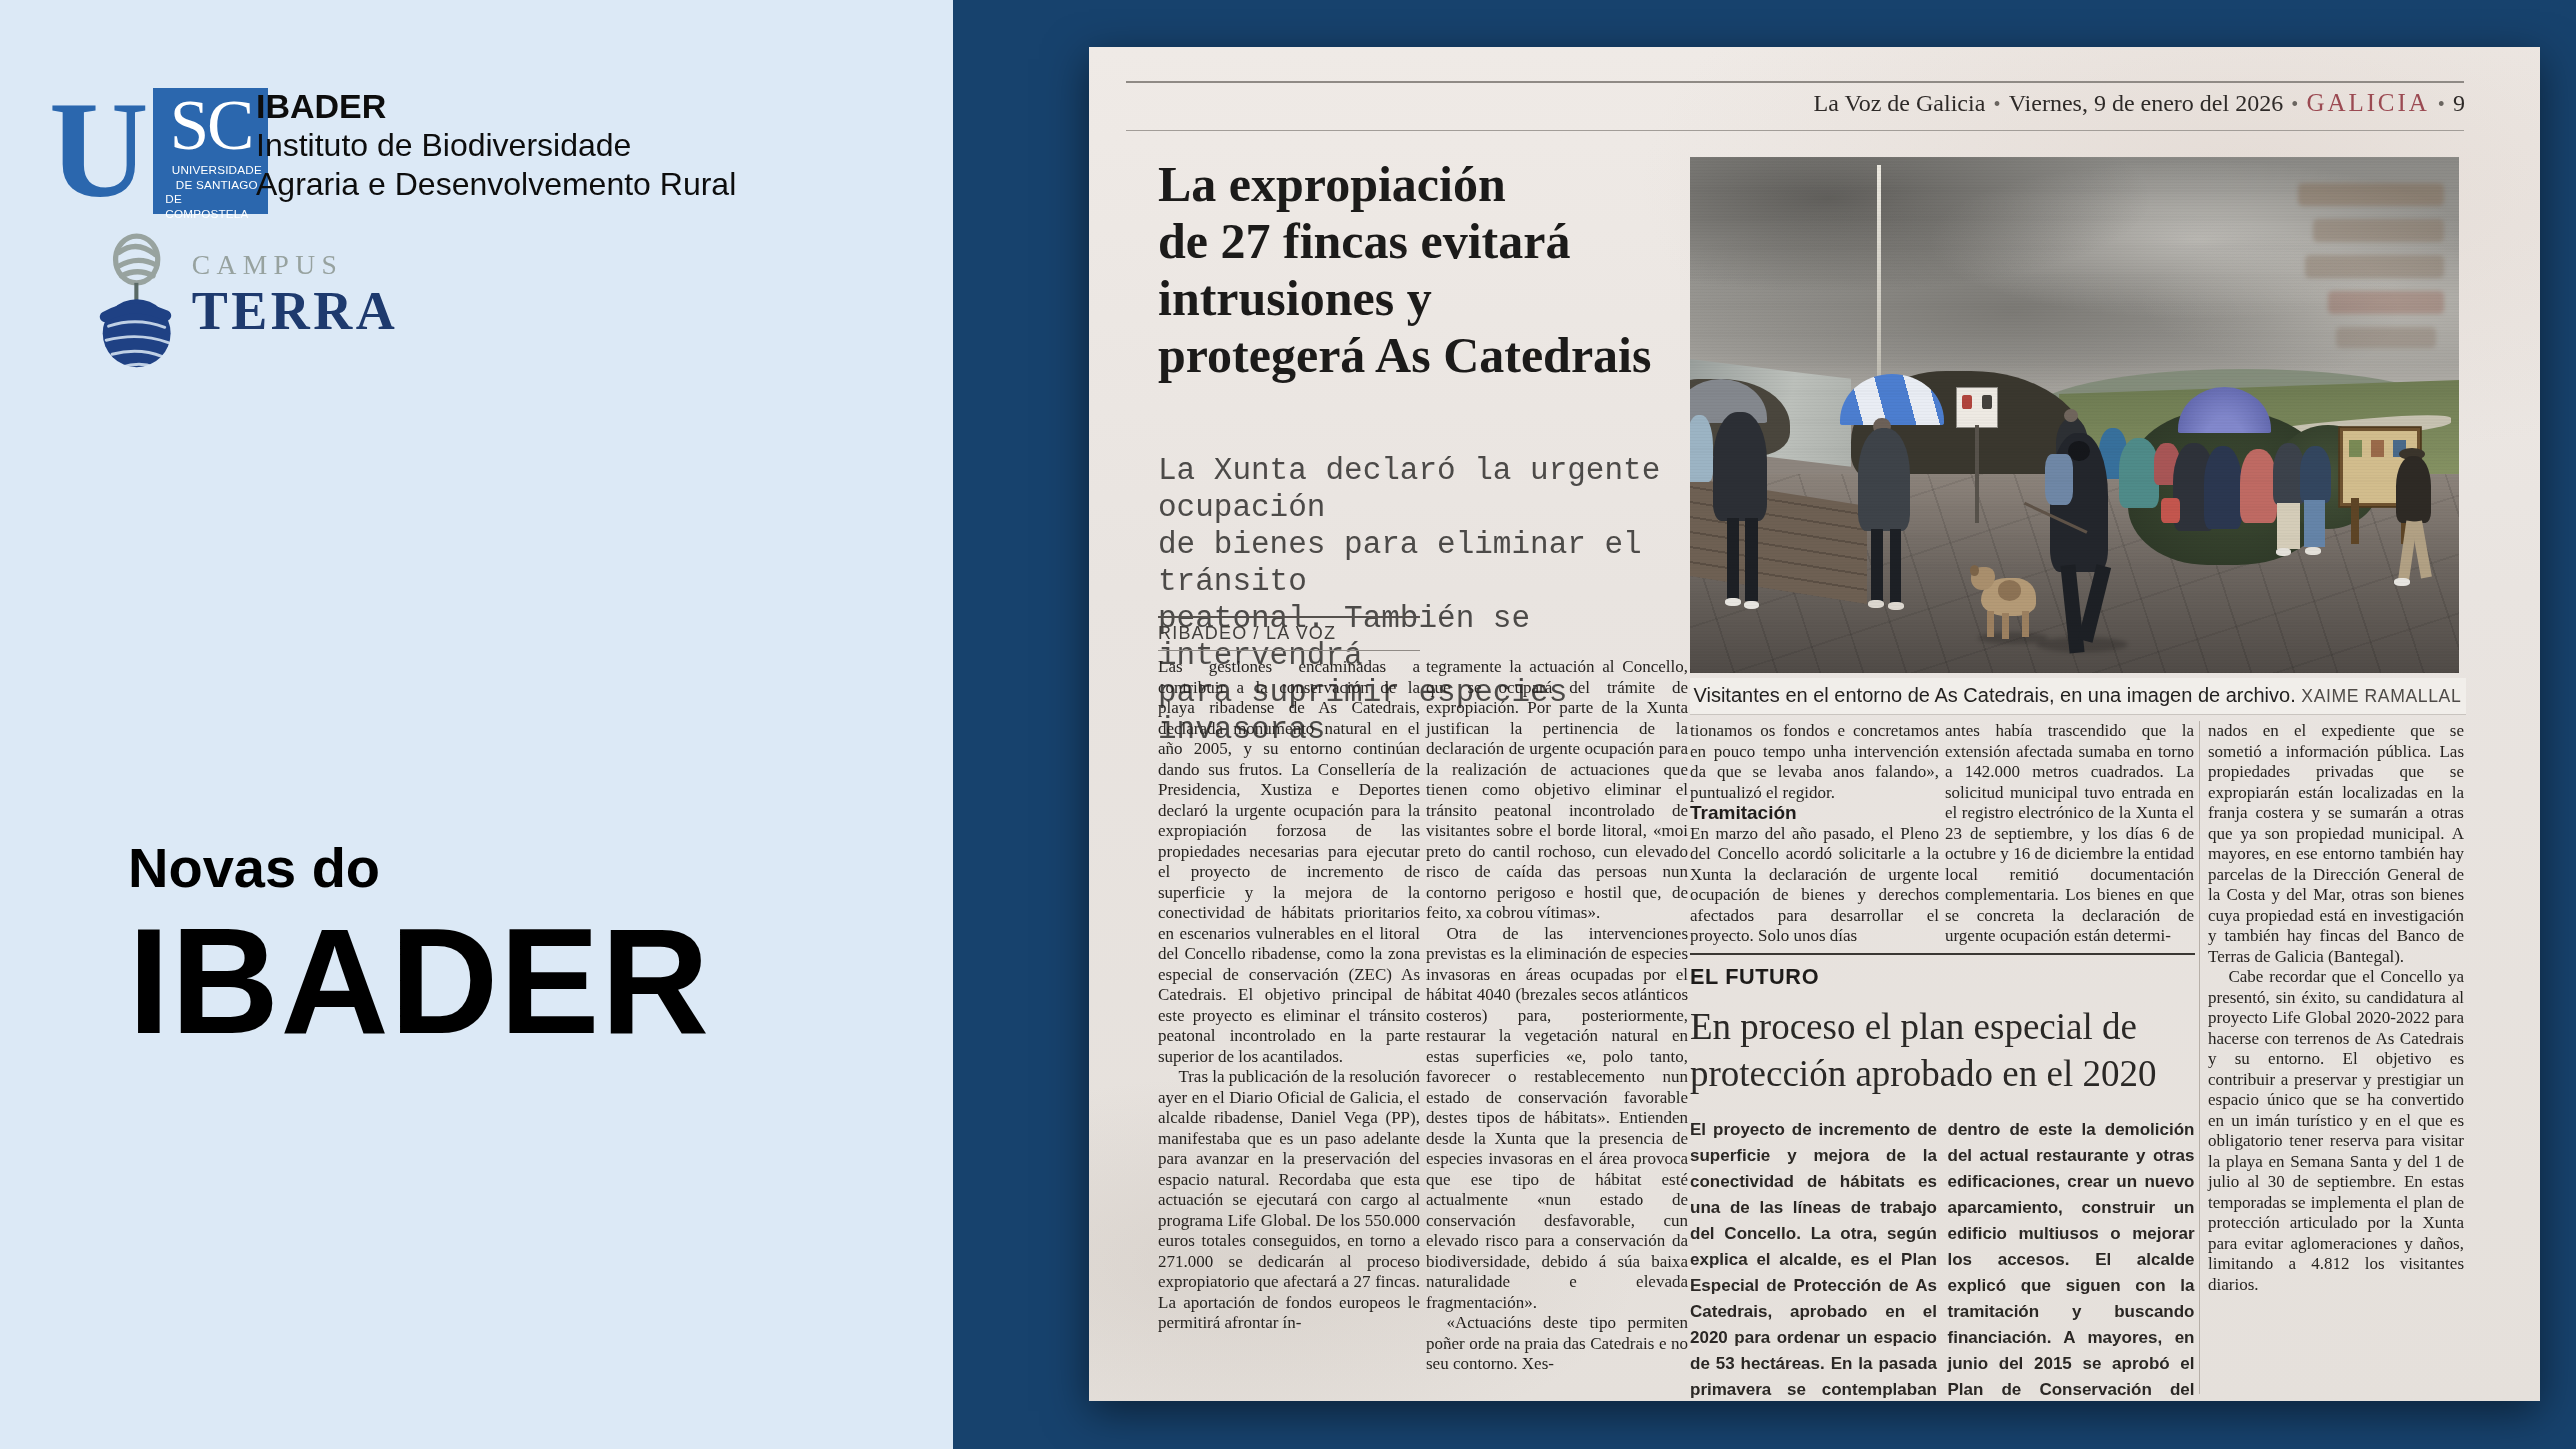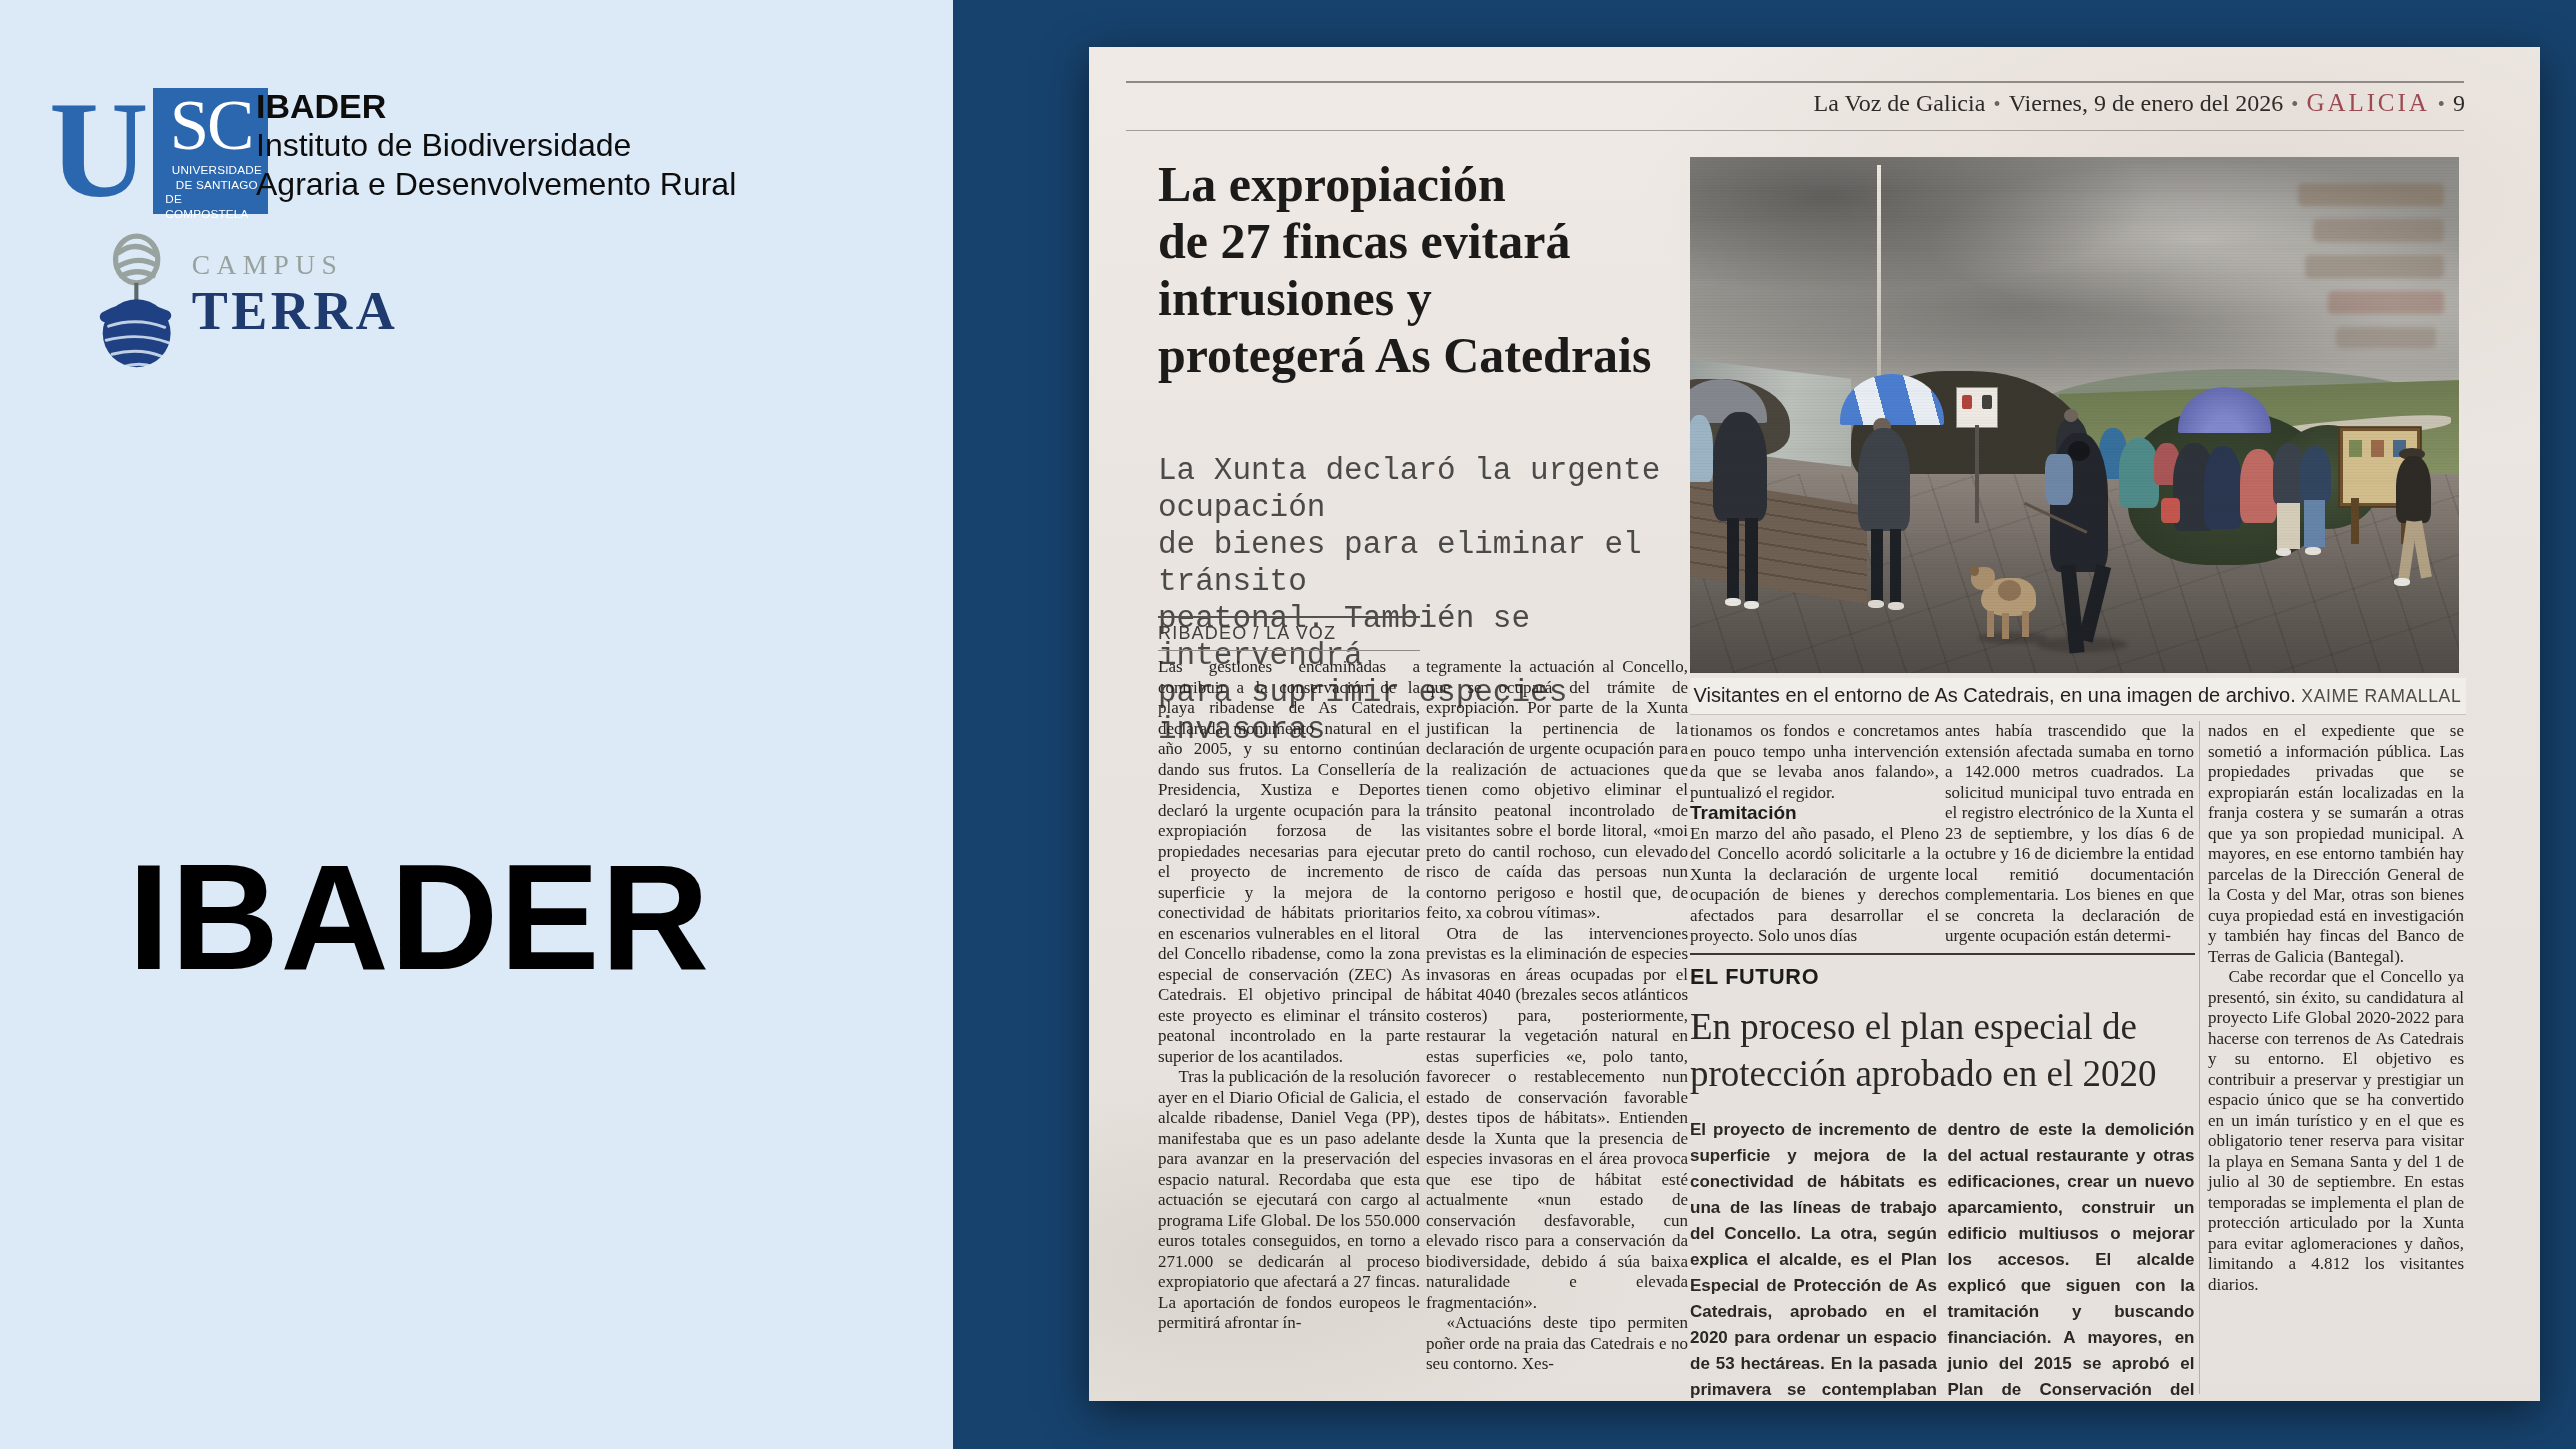--- a/index.html
+++ b/index.html
@@ -146,20 +146,21 @@
           </g>
         </svg>
       </span>
       <div class="campus-text">
         <div class="campus-t">CAMPUS</div>
         <div class="terra-t">TERRA</div>
       </div>
     </div>
 
     <div class="novas">
+      <div class="novas1">Novas do</div>
       <div class="novas2">IBADER</div>
     </div>
   </div>
 
   <div class="right-panel">
     <div class="paper">
 
       <div class="rule r1"></div>
       <div class="masthead">
         <span>La Voz de Galicia</span><span class="dot">•</span><span>Viernes, 9 de enero del 2026</span><span class="dot">•</span><span class="galicia">GALICIA</span><span class="dot">•</span><span>9</span>

